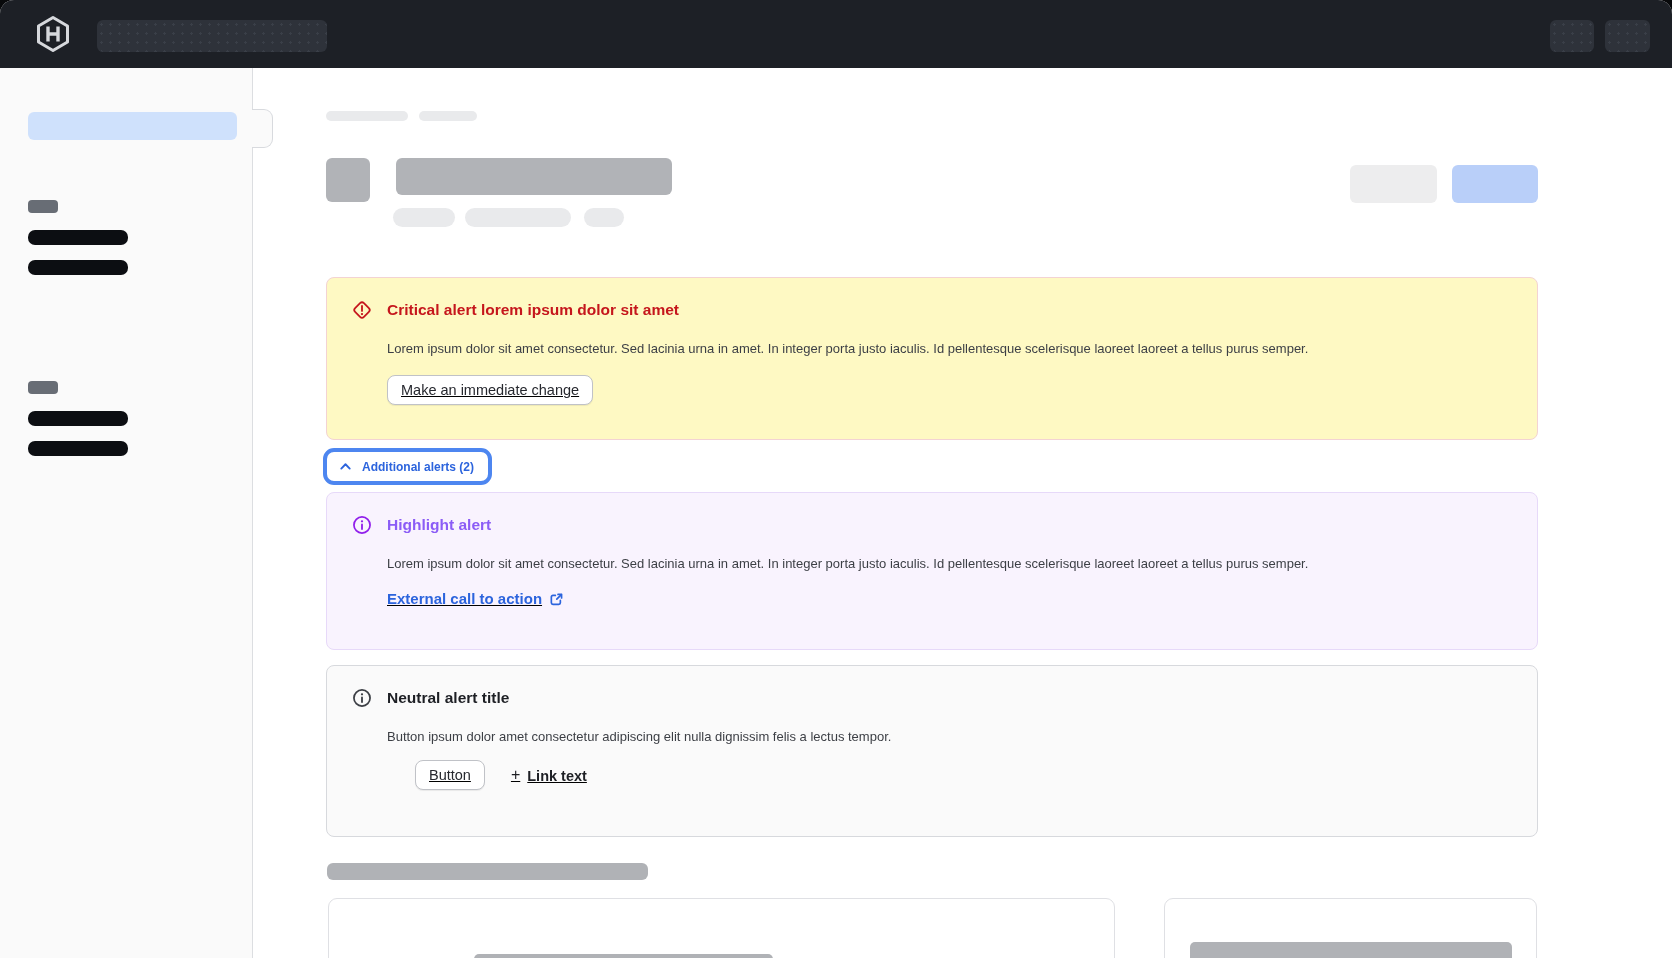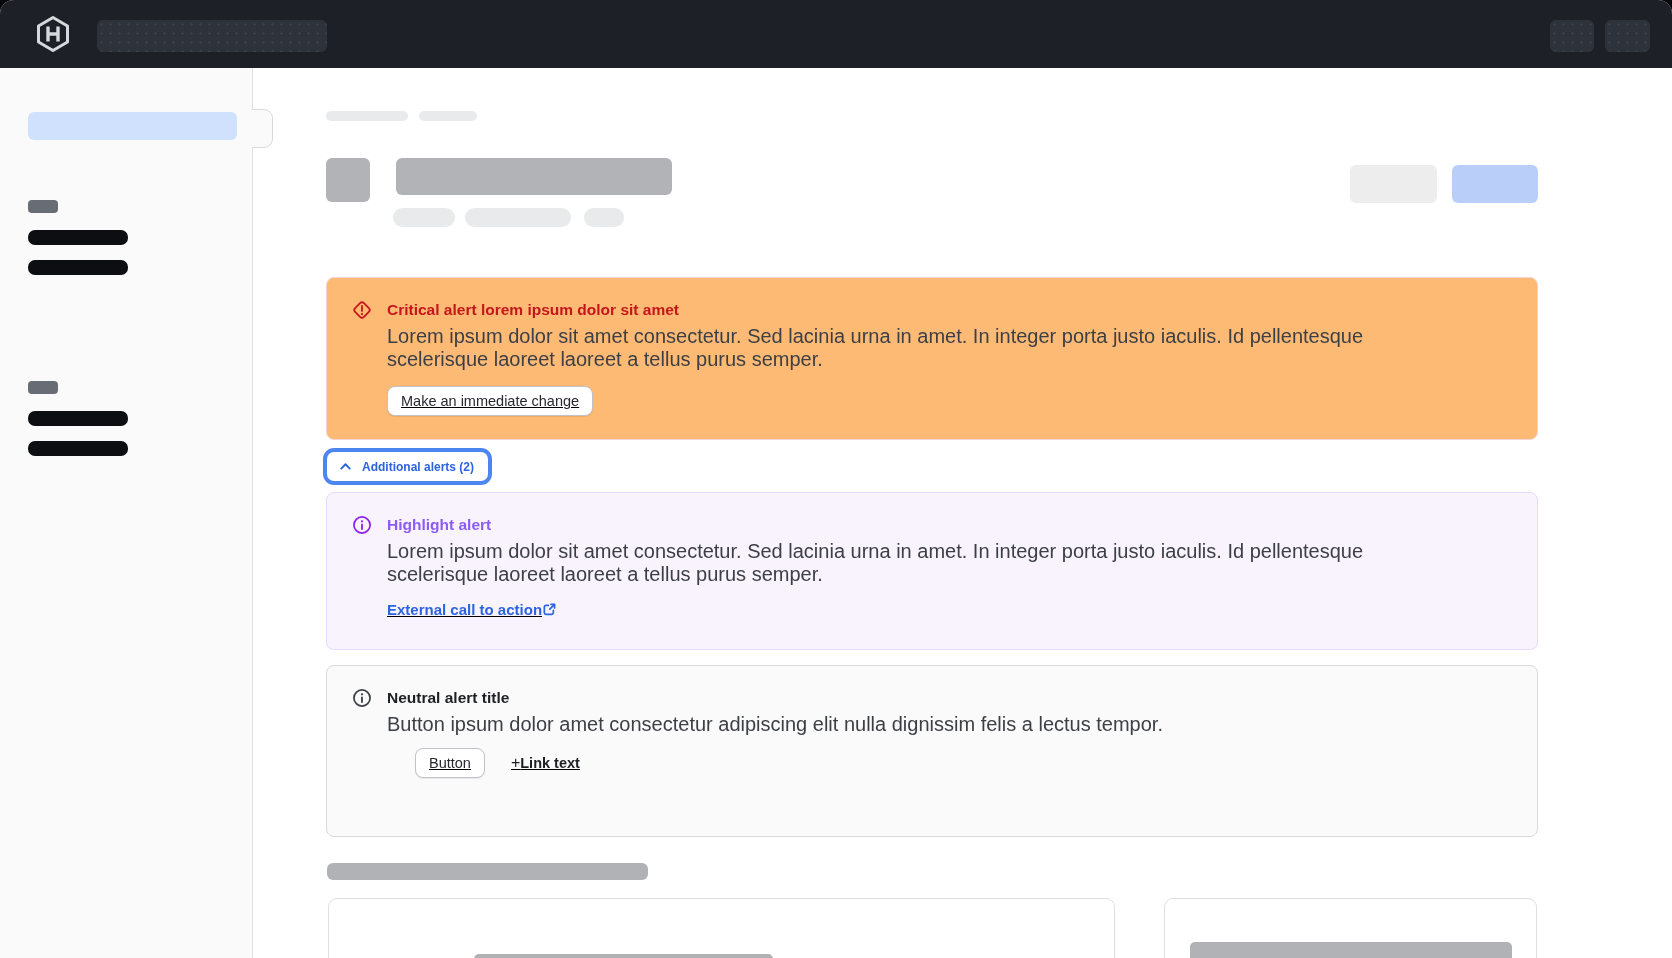--- a/index.html
+++ b/index.html
@@ -42,38 +42,38 @@
   .badge.b2{left:465px;width:106px;}
   .badge.b3{left:584px;width:40px;}
   .hd-btn{position:absolute;top:165px;height:38px;border-radius:6px;}
   .hd-btn.gray{left:1350px;width:87px;background:#ededee;}
   .hd-btn.blue{left:1452px;width:86px;background:#b9cff9;}
   
   .alert{
     position:absolute;left:326px;width:1212px;border-radius:8px;
     display:flex;padding:21px 24px;gap:14px;
   }
-  .alert.critical{top:277px;height:163px;background:#fdba74;border:1px solid #f3d3d3;}
+  .alert.critical{top:277px;height:163px;background:#fef9c3;border:1px solid #f3d3d3;}
   .alert.highlight{top:492px;height:158px;background:#f9f3fe;border:1px solid #e7d9f9;}
   .alert.neutral{top:665px;height:172px;background:#fafafa;border:1px solid #d7d9dd;}
   .alert .ic{flex:0 0 22px;margin-top:0px;}
   .alert-content{flex:1;min-width:0;}
   .alert-title{font-size:15.5px;font-weight:700;line-height:22px;}
   .alert.critical .alert-title{color:#c5161c;}
   .alert.highlight .alert-title{color:#8b5cf6;}
   .alert.neutral .alert-title{color:#1d1f24;}
-  .alert-text{margin-top:4px;font-size:20px;line-height:23px;color:#3c3f45;max-width:1065px;}
+  .alert-text{margin-top:16px;font-size:13px;line-height:23px;color:#3c3f45;max-width:1065px;}
   .alert-actions{margin-top:15px;display:flex;align-items:center;gap:26px;text-decoration:underline;}
   .btn{
     display:inline-block;background:#ffffff;border:1px solid #c0c2c7;border-radius:8px;
     padding:6px 13px;font-size:14.5px;color:#26282e;font-weight:400;
     box-shadow:0 1px 1px rgba(0,0,0,.07);cursor:pointer;
     font-family:"Liberation Sans","DejaVu Sans",sans-serif;
   }
-  .link{display:inline-flex;align-items:center;font-size:15px;font-weight:600;color:#2c64dd;cursor:pointer;}
+  .link{display:inline-flex;align-items:flex-end;gap:7px;font-size:15px;font-weight:600;color:#2c64dd;cursor:pointer;}
   .link.dark{color:#1d1f24;font-weight:600;font-size:14.5px;}
   
   .toggle{
     position:absolute;left:323px;top:448px;height:37px;
     background:#ffffff;border:4px solid #4d86f0;border-radius:11px;
     display:inline-flex;align-items:center;gap:9px;padding:0 14px 0 11px;cursor:pointer;
   }
   .toggle-label{font-size:12px;font-weight:600;color:#2c64dd;white-space:nowrap;}
   
   .section-bar{position:absolute;left:327px;top:863px;width:321px;height:17px;background:#b0b2b6;border-radius:6px;}

